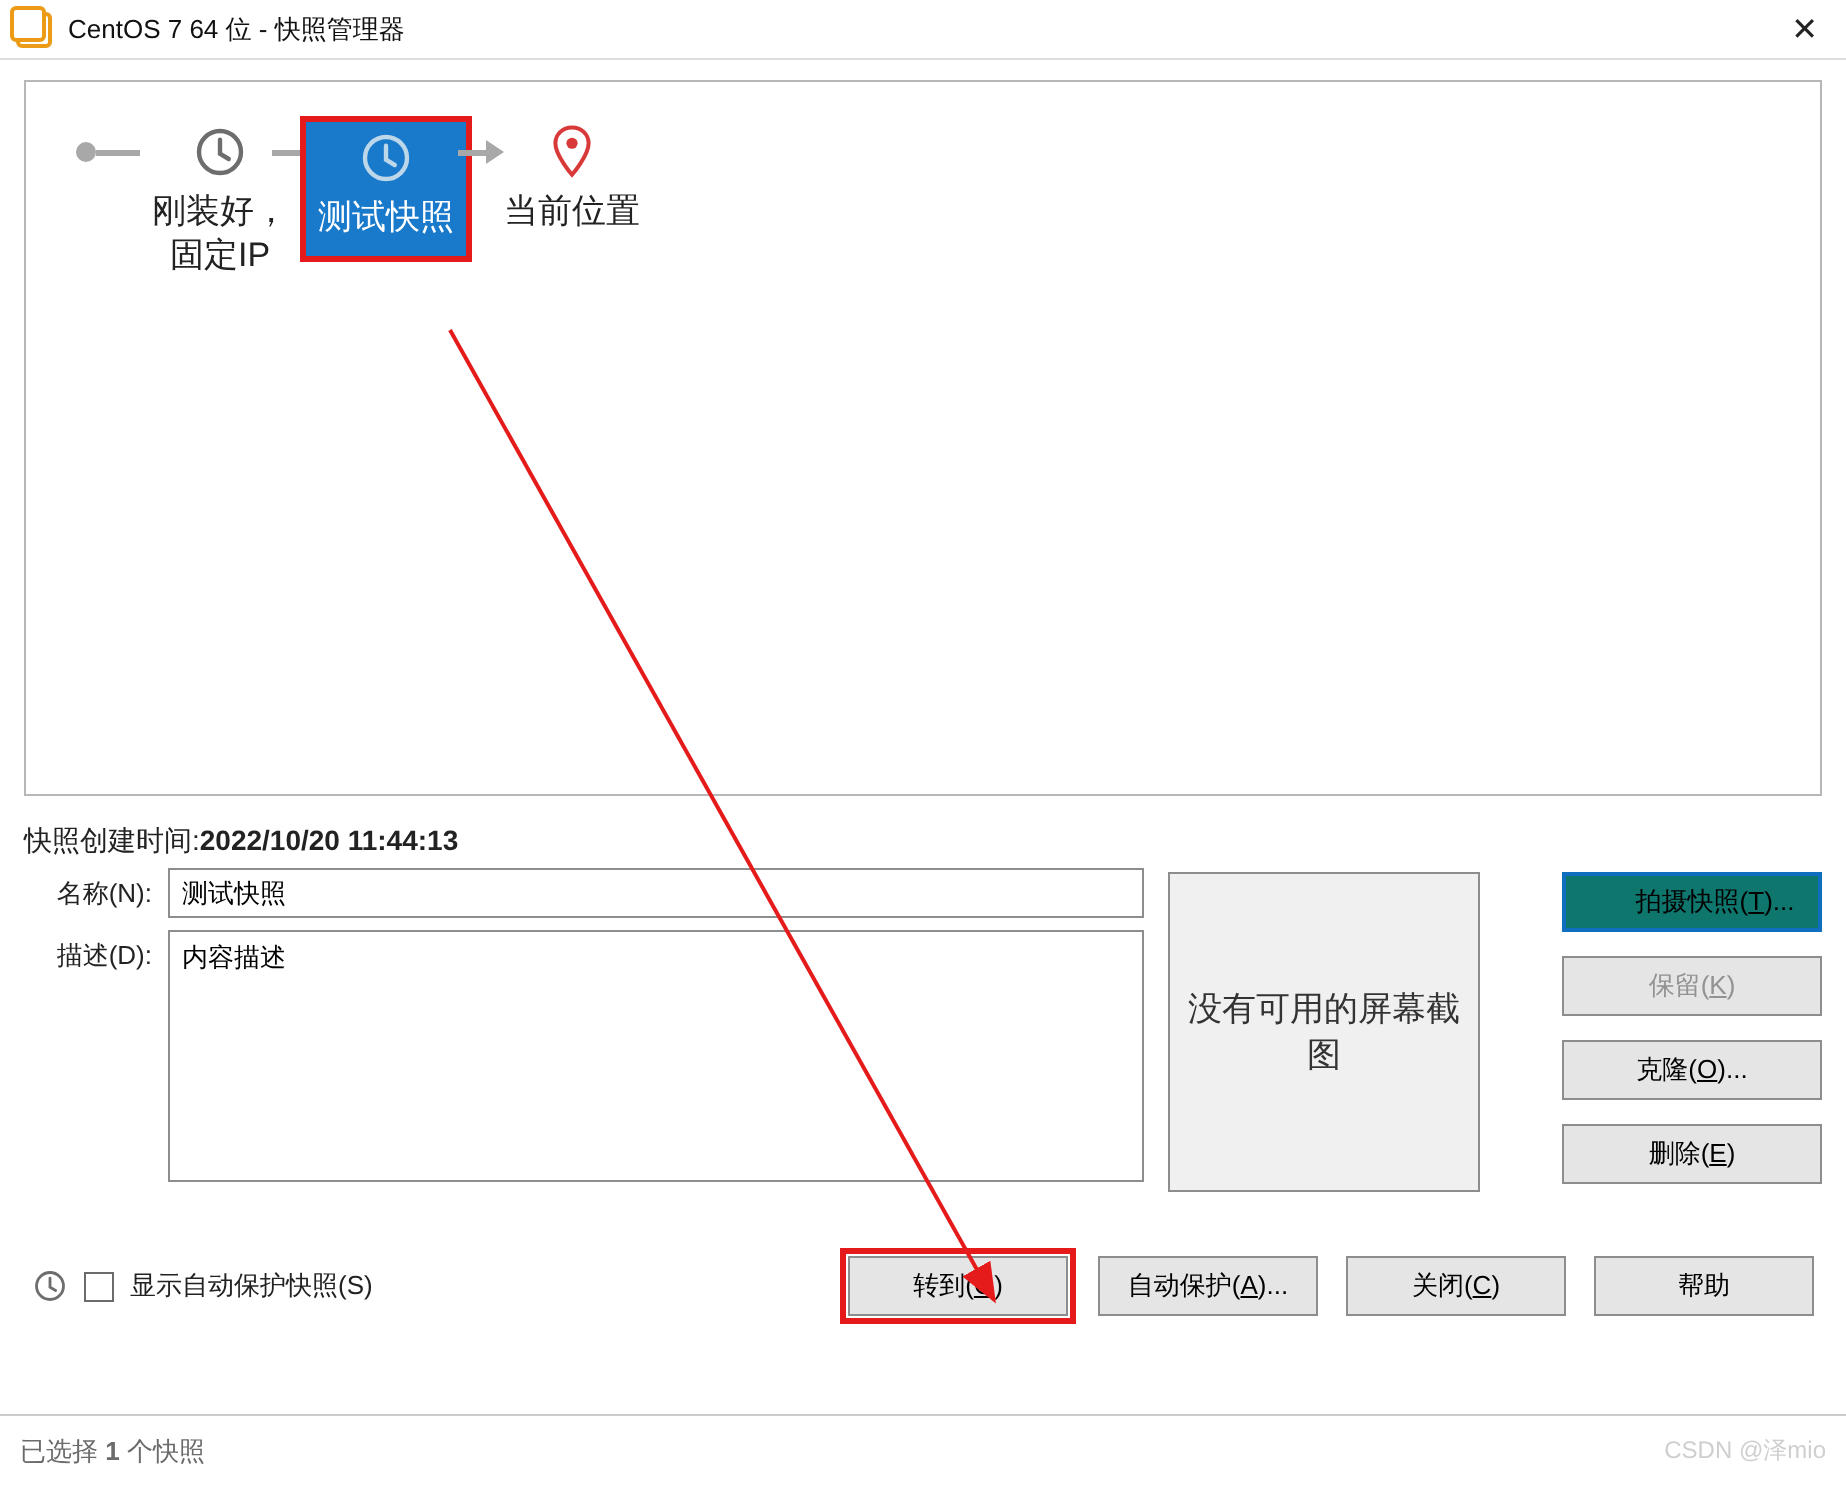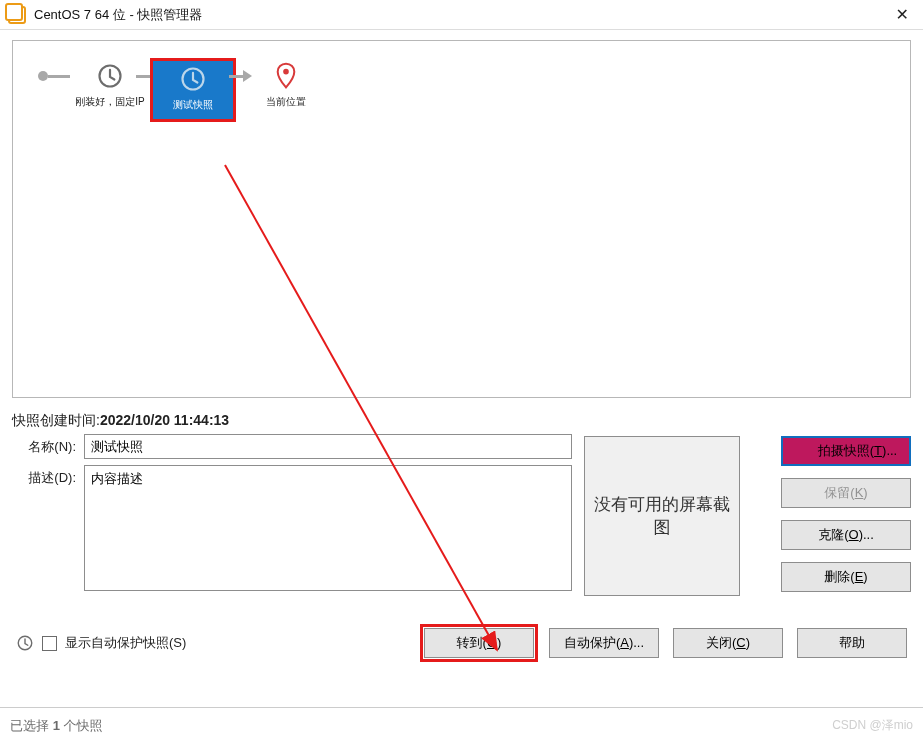--- a/index.html
+++ b/index.html
@@ -54,21 +54,21 @@
     display: flex;
     align-items: flex-start;
     padding: 20px 0 0 25px;
   }
   .node {
     display: flex;
     flex-direction: column;
     align-items: center;
     width: 80px;
     text-align: center;
-    font-size: 10px;
+    font-size: 17px;
     line-height: 1.3;
   }
   .node .icon-wrap {
     height: 30px;
     display: flex;
     align-items: center;
     justify-content: center;
   }
   .conn {
     display: flex;
@@ -181,21 +181,21 @@
     border: 1px solid #8d8d8d;
     background: #e5e5e5;
     font-family: inherit;
     font-size: 13px;
     cursor: pointer;
     text-align: center;
     padding: 0 4px;
   }
   .btn.accent {
     border: 2px solid #106ebe;
-    background: #be185d;
+    background: #0f766e;
     padding-left: 27px;
   }
   .btn.disabled {
     color: #929292;
     background: #e5e5e5;
   }
   .btn .u { text-decoration: underline; }
 
   
   .bottom-row {

